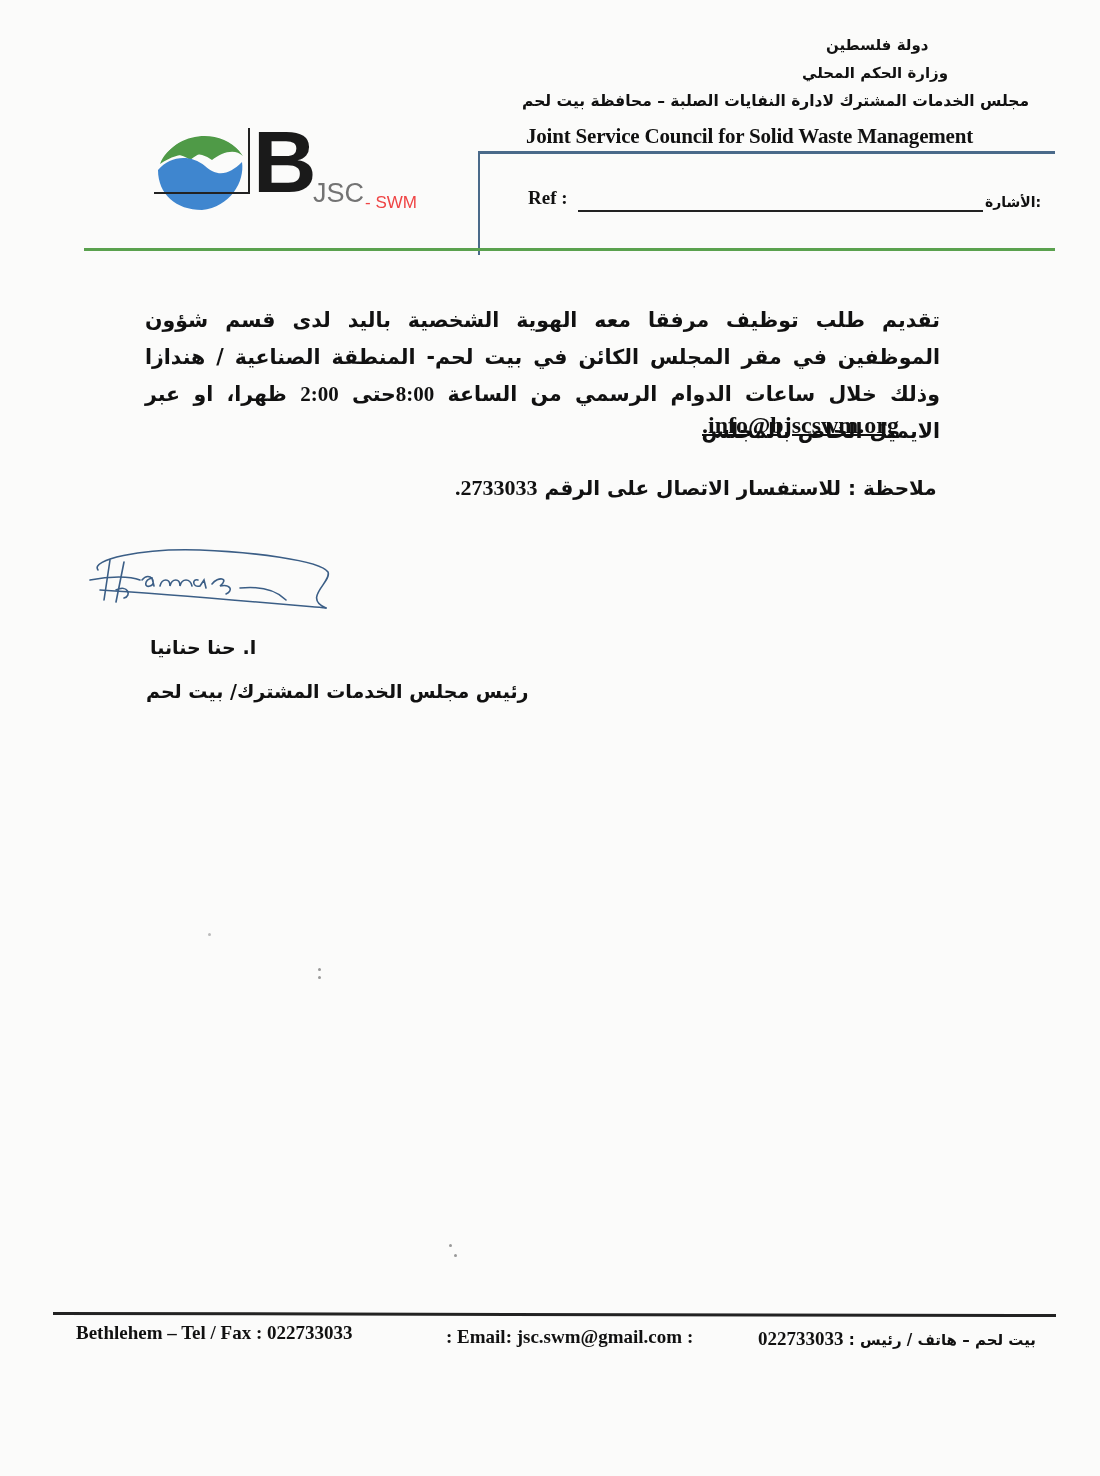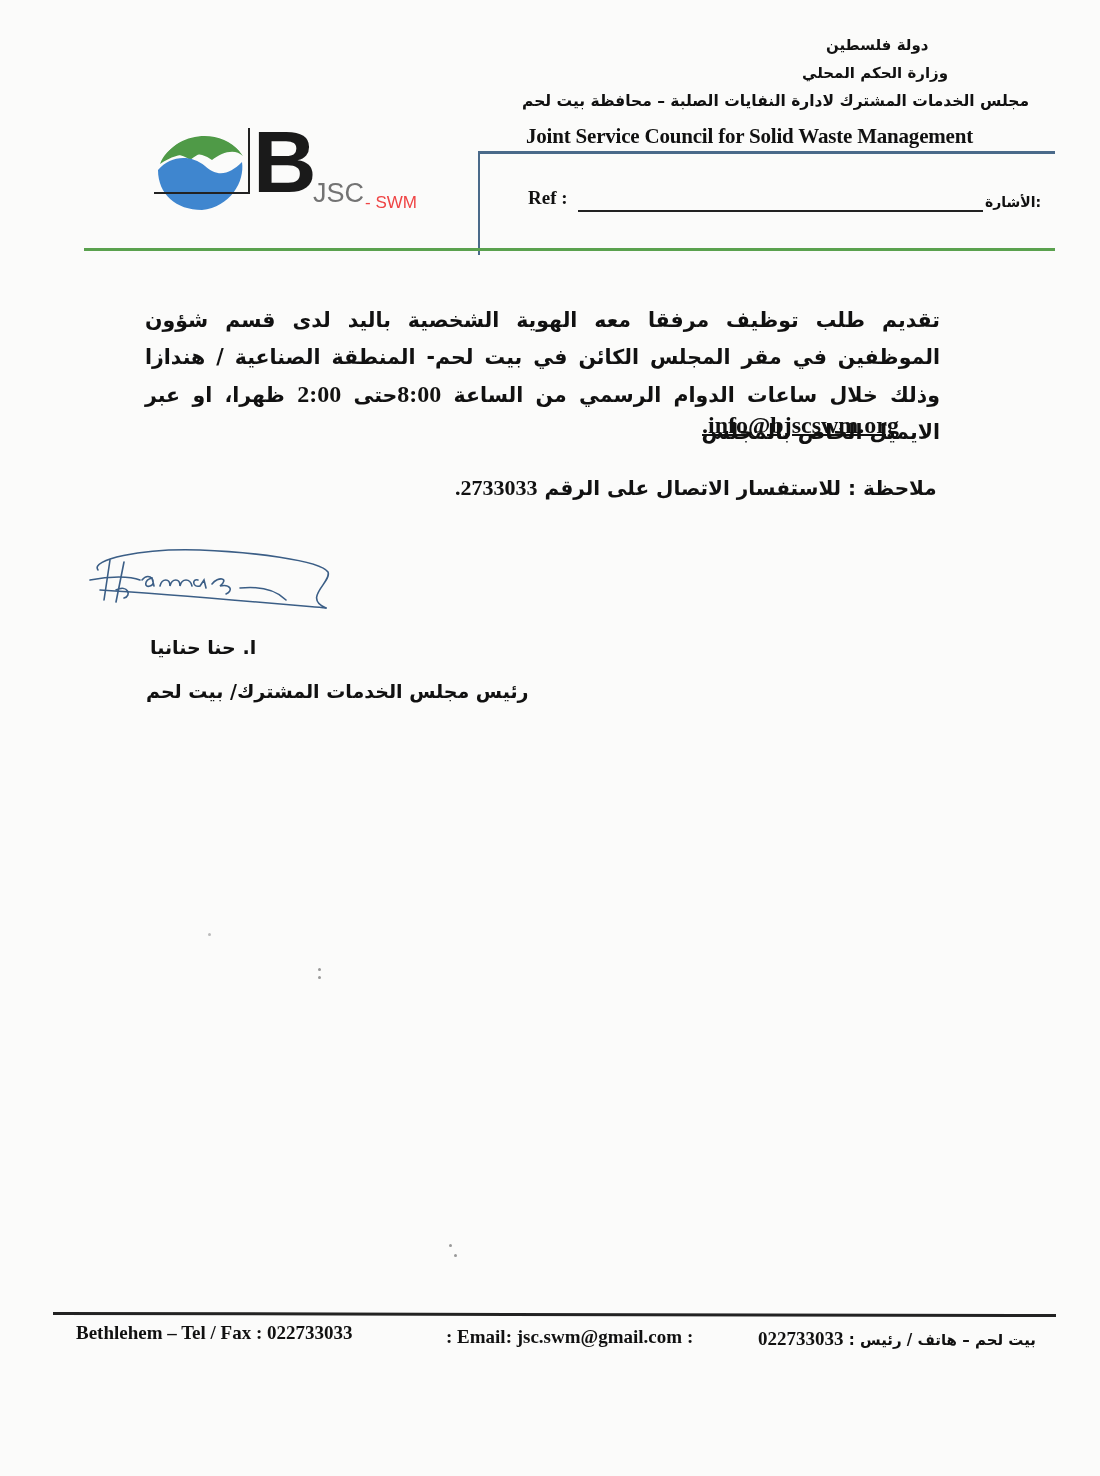--- a/index.html
+++ b/index.html
@@ -32,21 +32,21 @@
   #logo { left: 150px; top: 122px; width: 310px; height: 100px; }
   .logo-b { left: 253px; top: 118px; font-family: "Liberation Sans", sans-serif; font-size: 88px; font-weight: bold; line-height: 1; color: #1a1a1a; }
   .logo-jsc { left: 313px; top: 178px; font-family: "Liberation Sans", sans-serif; font-size: 27px; color: #737373; }
   .logo-swm { left: 365px; top: 193px; font-family: "Liberation Sans", sans-serif; font-size: 17px; color: #ef4444; }
 
   
   #body-para {
     left: 145px; top: 302px; width: 795px;
     font-size: 20.5px; font-weight: bold; line-height: 37px; text-align: justify;
   }
-  #body-para .em { font-family: "Liberation Serif", serif; font-size: 24px; }
+  #body-para .em { font-family: "Liberation Serif", serif; font-size: 21px; }
   #email-link {
     left: 702px; top: 412px; font-size: 24px; font-weight: bold;
     text-decoration: underline; text-decoration-thickness: 2px;
     font-family: "Liberation Serif", serif; color: #111;
   }
   #note { left: 455px; top: 475px; font-size: 20px; font-weight: bold; white-space: nowrap; }
 
   
   #signature { left: 80px; top: 540px; width: 260px; height: 75px; }
   #signer-name { left: 150px; top: 636px; font-size: 19px; font-weight: bold; white-space: nowrap; text-align: center; }

